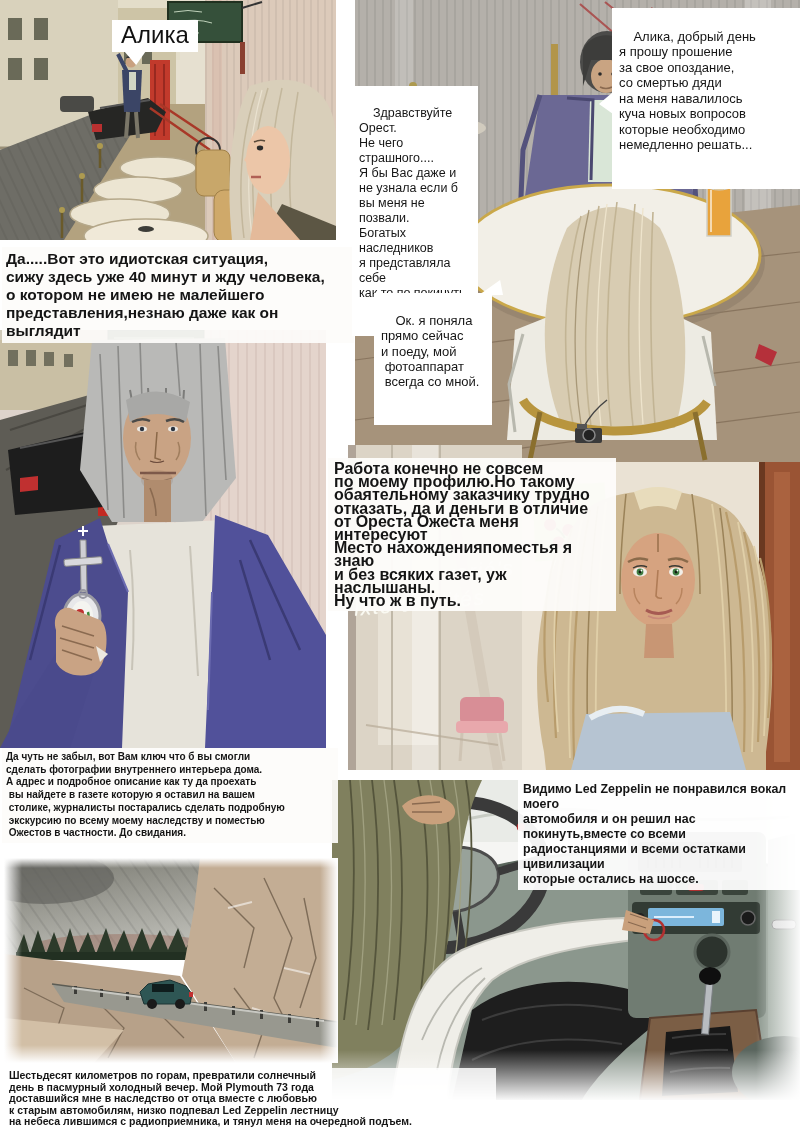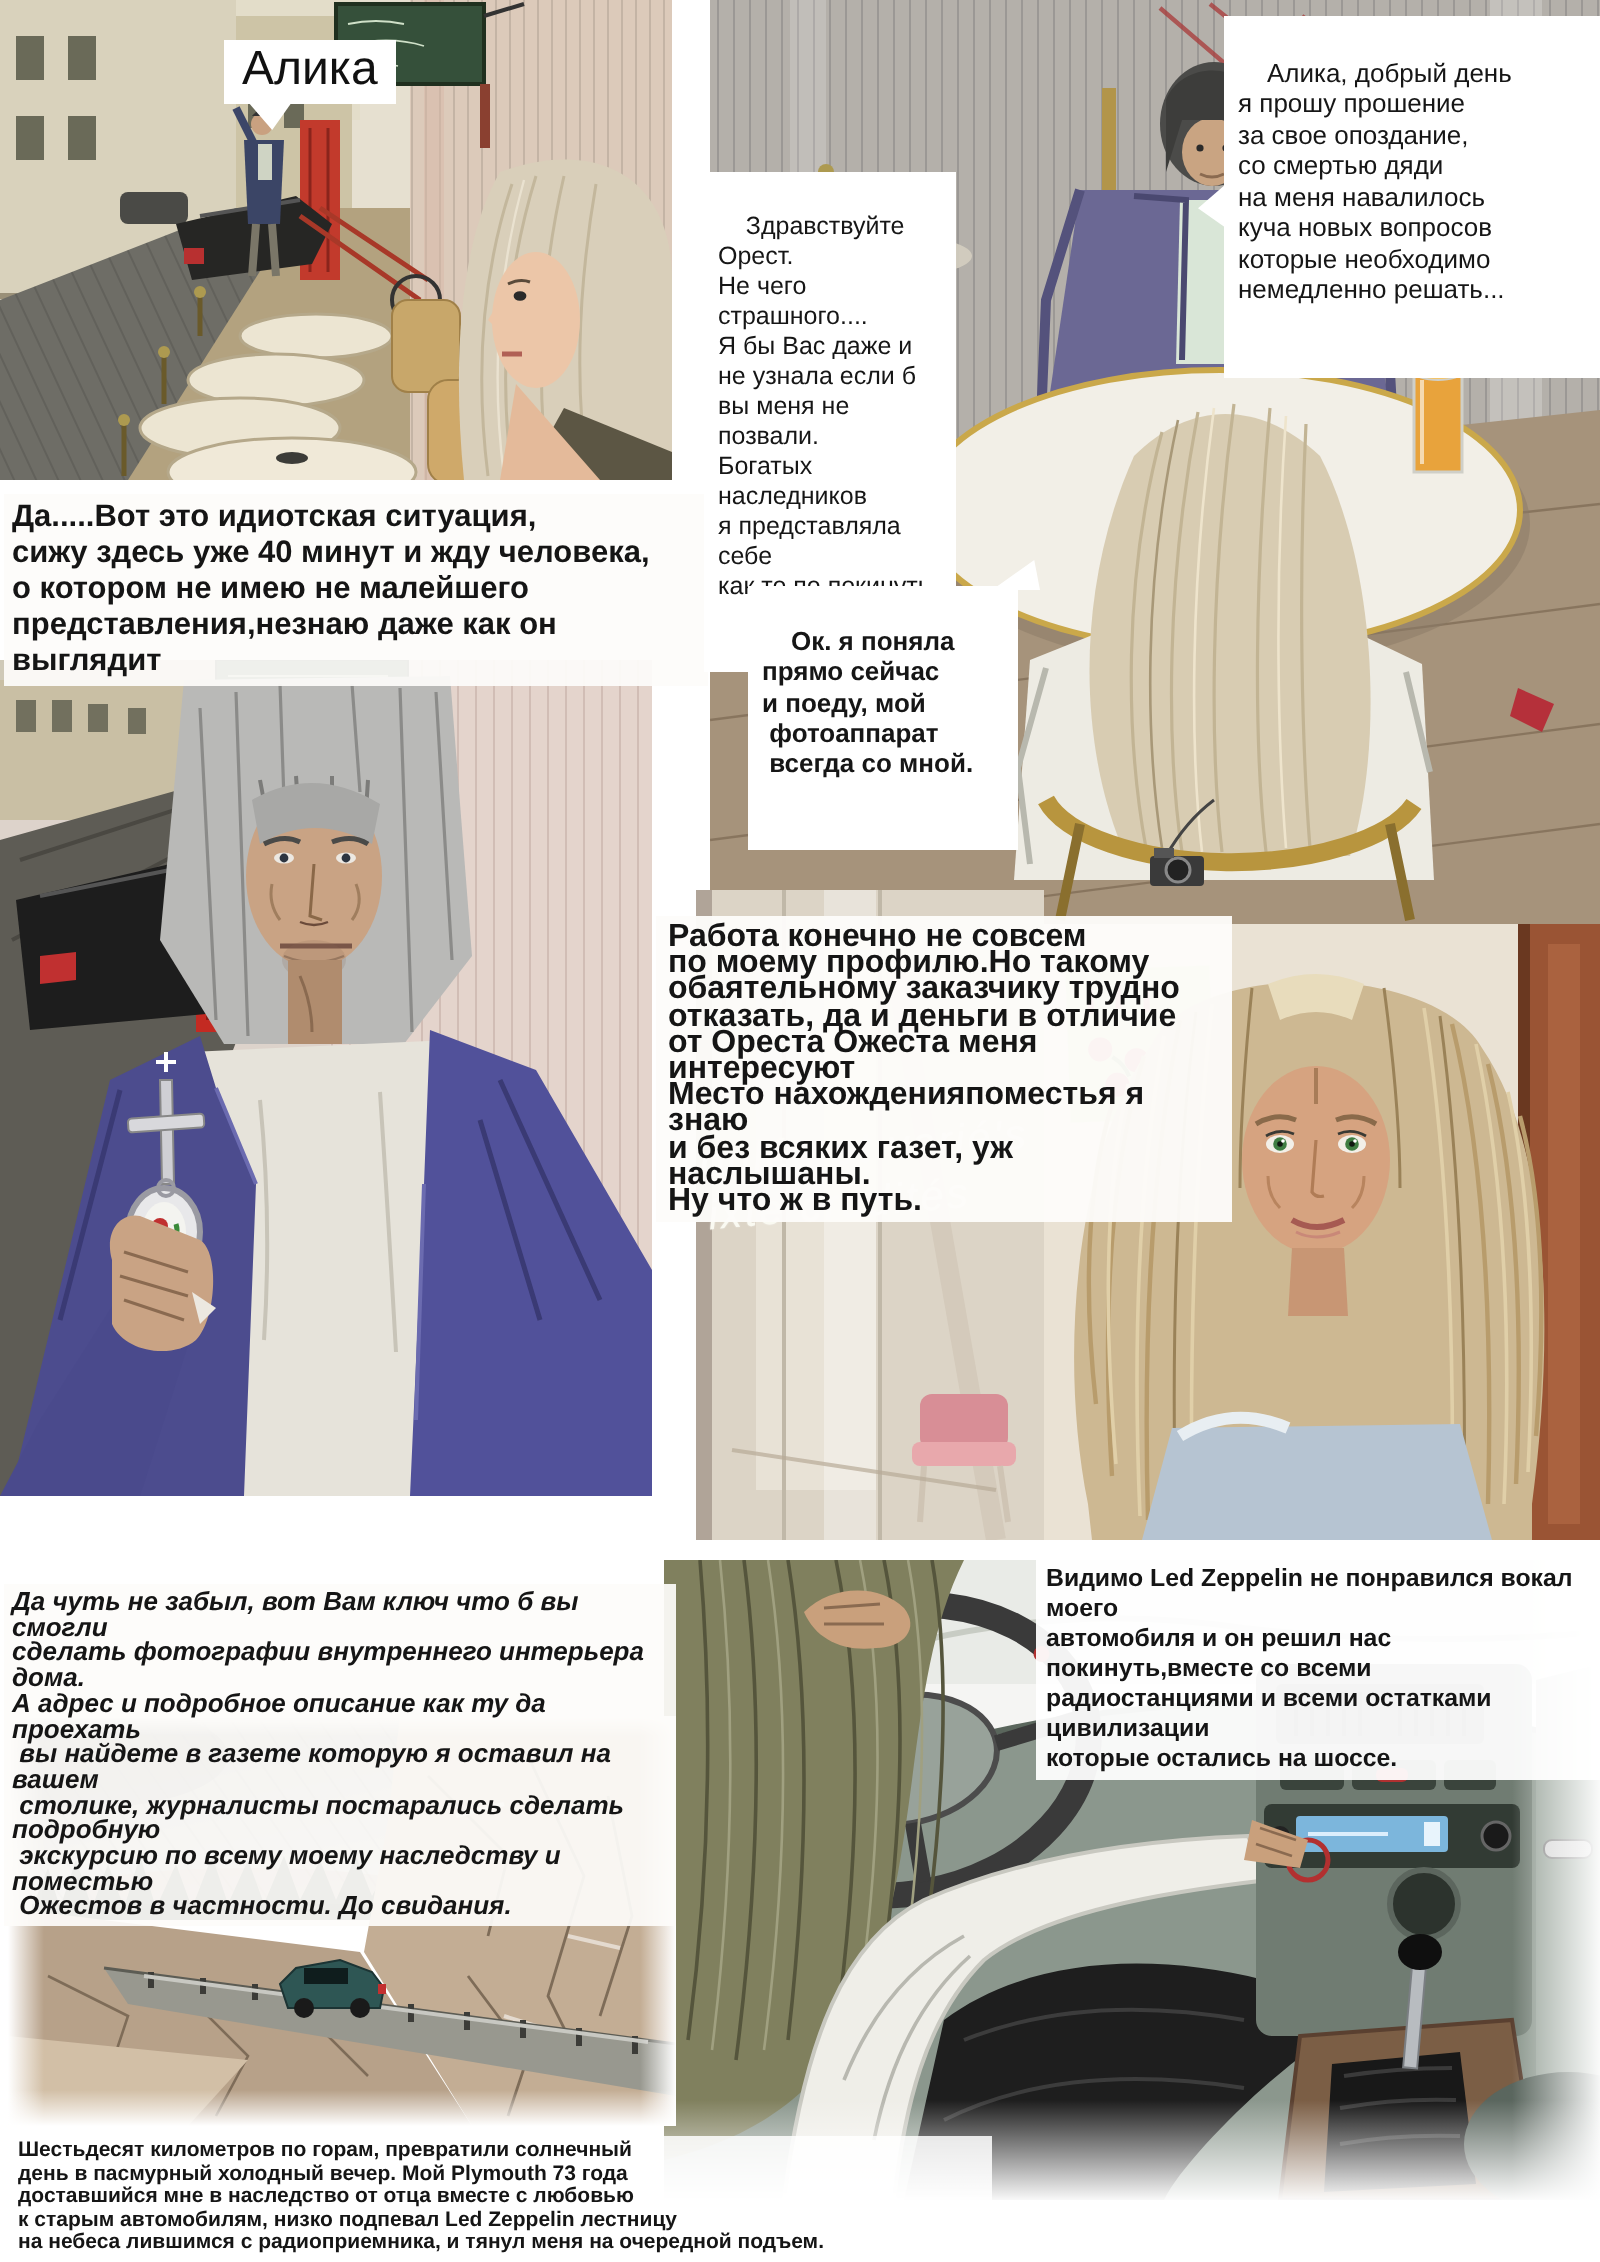--- a/index.html
+++ b/index.html
@@ -18,29 +18,29 @@
                clip-path:polygon(0 0,100% 0,55% 100%);}
   #bubble-greeting{left:352px;top:86px;width:126px;font-size:12.5px;line-height:15px;}
   #bubble-greeting .tail{right:-12px;bottom:-22px;width:30px;height:25px;
                clip-path:polygon(0 0,72% 0,100% 100%);}
   #bubble-apology{left:612px;top:8px;width:192px;font-size:13px;line-height:15.5px;}
   #bubble-apology .tail{left:-13px;top:84px;width:14px;height:22px;
                clip-path:polygon(100% 0,100% 100%,0 55%);}
   #bubble-assignment{left:657px;top:157px;width:142px;font-size:12.5px;line-height:15.3px;}
   #bubble-assignment .tail{left:-12px;top:8px;width:13px;height:18px;
                clip-path:polygon(100% 0,100% 100%,0 25%);}
-  #bubble-ok{left:374px;top:293px;width:135px;font-size:13px;line-height:15.2px;font-weight:bold;}
+  #bubble-ok{left:374px;top:293px;width:118px;font-size:13px;line-height:15.2px;}
   #bubble-ok .tail{right:-11px;top:-13px;width:24px;height:15px;
                clip-path:polygon(0 100%,100% 100%,88% 0);}
   #caption-waiting{left:2px;top:247px;width:352px;font-size:15.5px;line-height:18px;
                font-weight:600;padding:3px 4px;}
   #caption-job{left:328px;top:458px;width:288px;font-size:16px;line-height:13.2px;
                font-weight:700;padding:4px 6px;background:rgba(253,252,250,0.96);}
-  #caption-key{left:2px;top:792px;width:336px;font-size:13px;line-height:12.7px;
-               font-weight:700;padding:3px 4px;font-style:italic;}
+  #caption-key{left:2px;top:748px;width:336px;font-size:10px;line-height:12.7px;
+               font-weight:700;padding:3px 4px;}
   #caption-zeppelin{left:518px;top:779px;width:282px;font-size:12.4px;line-height:15px;
                font-weight:700;padding:3px 5px;background:rgba(255,255,255,0.94);}
   #caption-road{left:6px;top:1068px;width:490px;font-size:10.5px;line-height:11.5px;
                font-weight:700;padding:2px 3px;background:rgba(255,255,255,0.85);}
   #middle-strip{left:348px;top:445px;width:174px;height:325px;z-index:2;overflow:hidden;}
   .graffiti{position:absolute;color:#fafaf2;font-style:italic;font-size:21px;
             letter-spacing:1.5px;transform:rotate(-5deg);white-space:nowrap;z-index:3;
             text-shadow:0 0 1px rgba(255,255,255,0.6);}
   #graffiti-1{left:2px;top:118px;}
   #graffiti-2{left:6px;top:146px;}

